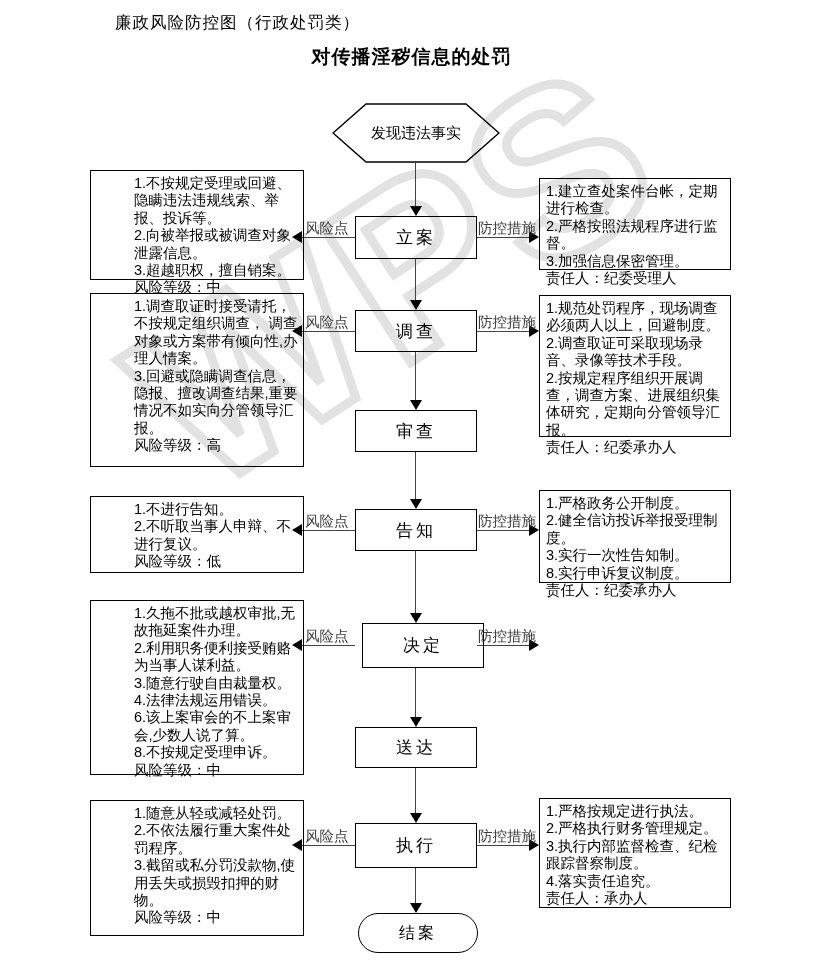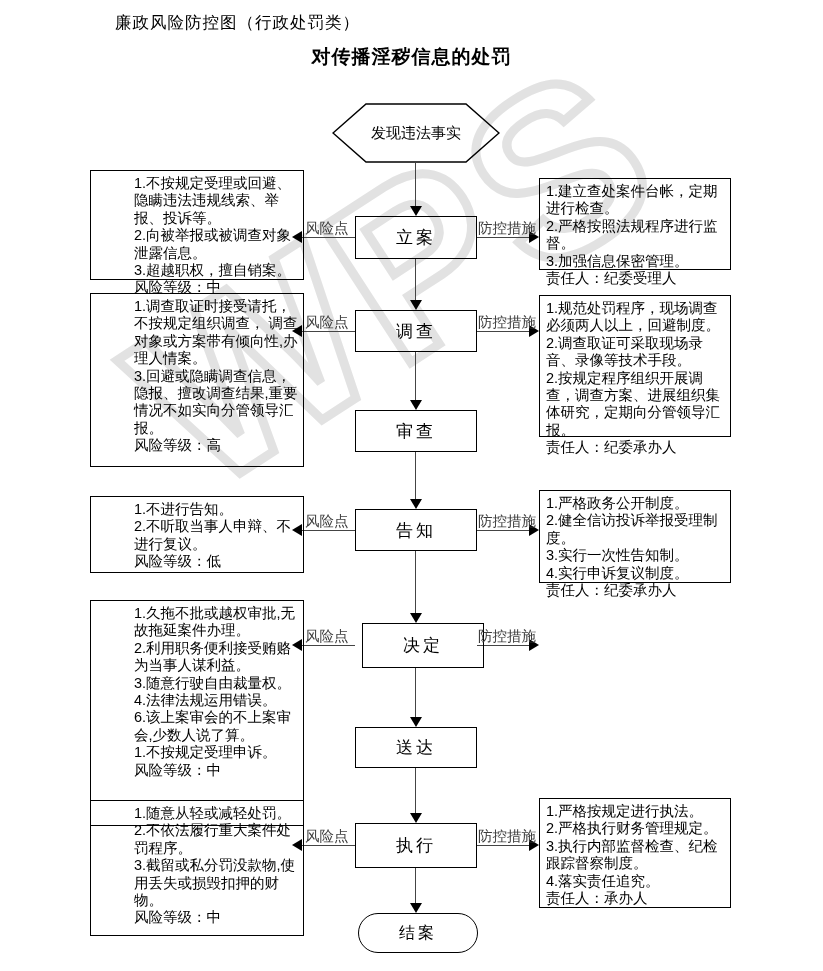--- a/index.html
+++ b/index.html
@@ -80,27 +80,27 @@
   <div class="textbox risk" style="top:293px;height:174px;">
       <div class="tline">1.调查取证时接受请托，不按规定组织调查， 调查对象或方案带有倾向性,办理人情案。</div>
       <div class="tline">3.回避或隐瞒调查信息，隐报、擅改调查结果,重要情况不如实向分管领导汇报。</div>
       <div class="tline">风险等级：高</div>
     </div>
   <div class="textbox risk" style="top:496px;height:77px;">
       <div class="tline">1.不进行告知。</div>
       <div class="tline">2.不听取当事人申辩、不进行复议。</div>
       <div class="tline">风险等级：低</div>
     </div>
-  <div class="textbox risk" style="top:600px;height:226px;">
+  <div class="textbox risk" style="top:600px;height:175px;">
       <div class="tline">1.久拖不批或越权审批,无故拖延案件办理。</div>
       <div class="tline">2.利用职务便利接受贿赂为当事人谋利益。</div>
       <div class="tline">3.随意行驶自由裁量权。</div>
       <div class="tline">4.法律法规运用错误。</div>
       <div class="tline">6.该上案审会的不上案审会,少数人说了算。</div>
-      <div class="tline">1.不按规定受理申诉。</div>
+      <div class="tline">8.不按规定受理申诉。</div>
       <div class="tline">风险等级：中</div>
     </div>
   <div class="textbox risk" style="top:800px;height:136px;">
       <div class="tline">1.随意从轻或减轻处罚。</div>
       <div class="tline">2.不依法履行重大案件处罚程序。</div>
       <div class="tline">3.截留或私分罚没款物,使用丢失或损毁扣押的财物。</div>
       <div class="tline">风险等级：中</div>
     </div>
 
   <div class="textbox measure" style="top:178px;height:92px;">
@@ -112,21 +112,21 @@
   <div class="textbox measure" style="top:295px;height:142px;">
       <div class="tline">1.规范处罚程序，现场调查必须两人以上，回避制度。</div>
       <div class="tline">2.调查取证可采取现场录音、录像等技术手段。</div>
       <div class="tline">2.按规定程序组织开展调查，调查方案、进展组织集体研究，定期向分管领导汇报。</div>
       <div class="tline">责任人：纪委承办人</div>
     </div>
   <div class="textbox measure" style="top:490px;height:93px;">
       <div class="tline">1.严格政务公开制度。</div>
       <div class="tline">2.健全信访投诉举报受理制度。</div>
       <div class="tline">3.实行一次性告知制。</div>
-      <div class="tline">4.实行申诉复议制度。</div>
+      <div class="tline">8.实行申诉复议制度。</div>
       <div class="tline">责任人：纪委承办人</div>
     </div>
   <div class="textbox measure" style="top:798px;height:110px;">
       <div class="tline">1.严格按规定进行执法。</div>
       <div class="tline">2.严格执行财务管理规定。</div>
       <div class="tline">3.执行内部监督检查、纪检跟踪督察制度。</div>
       <div class="tline">4.落实责任追究。</div>
       <div class="tline">责任人：承办人</div>
     </div>
 

